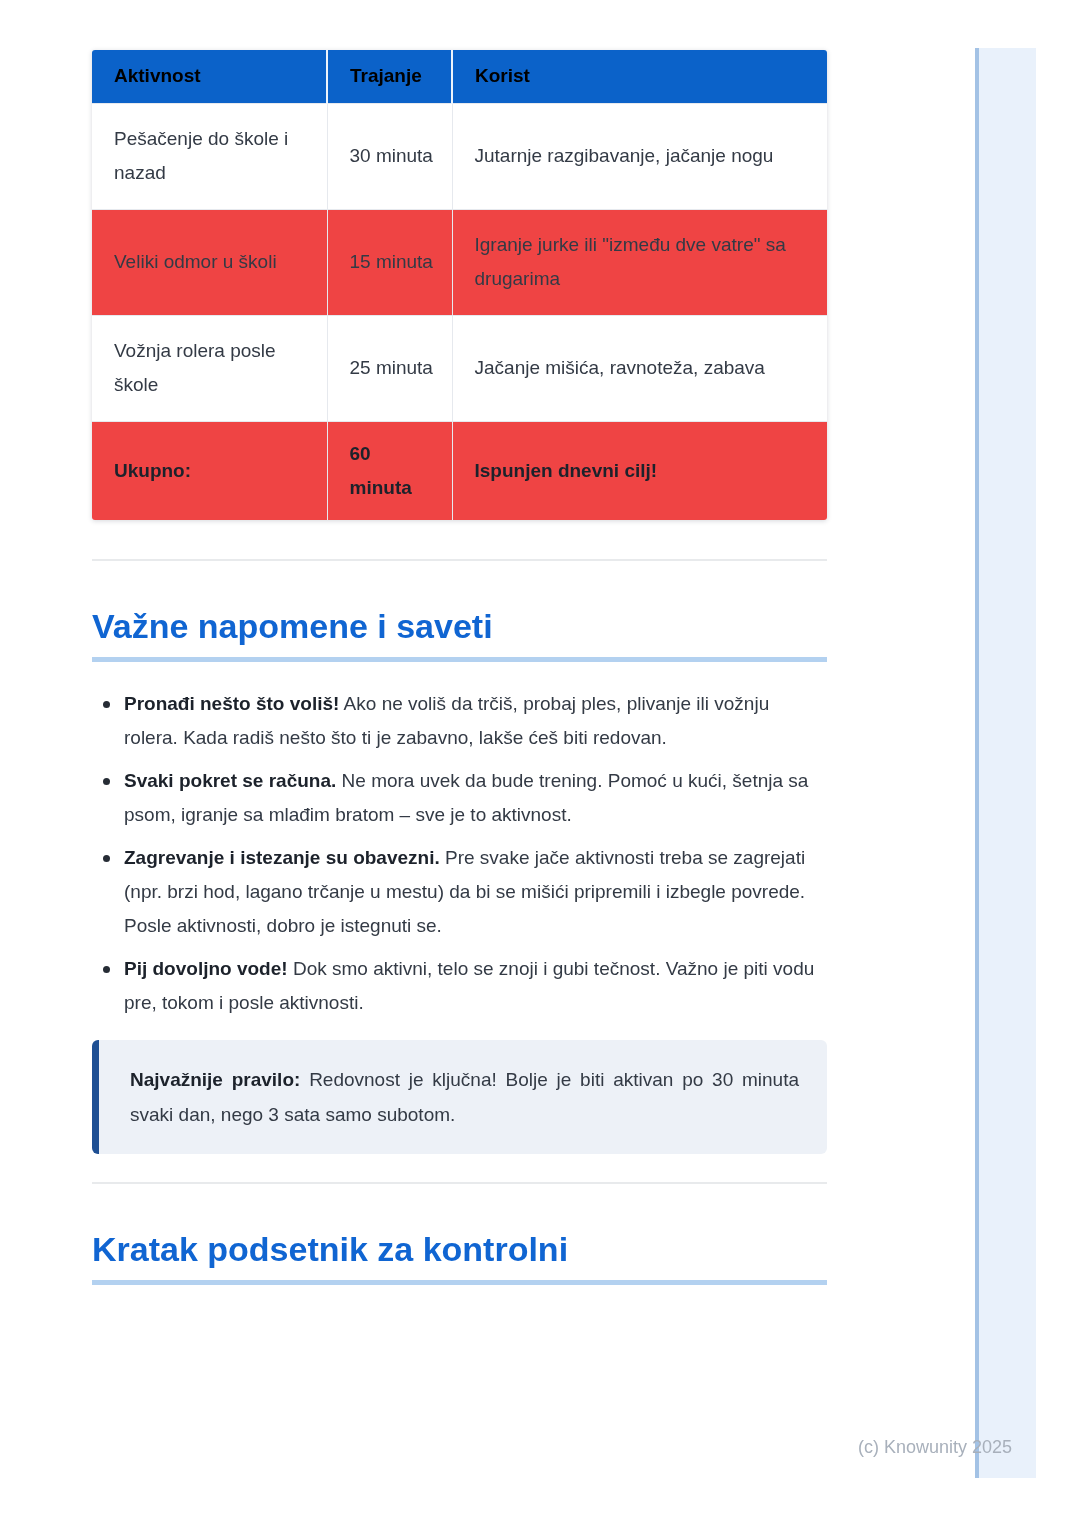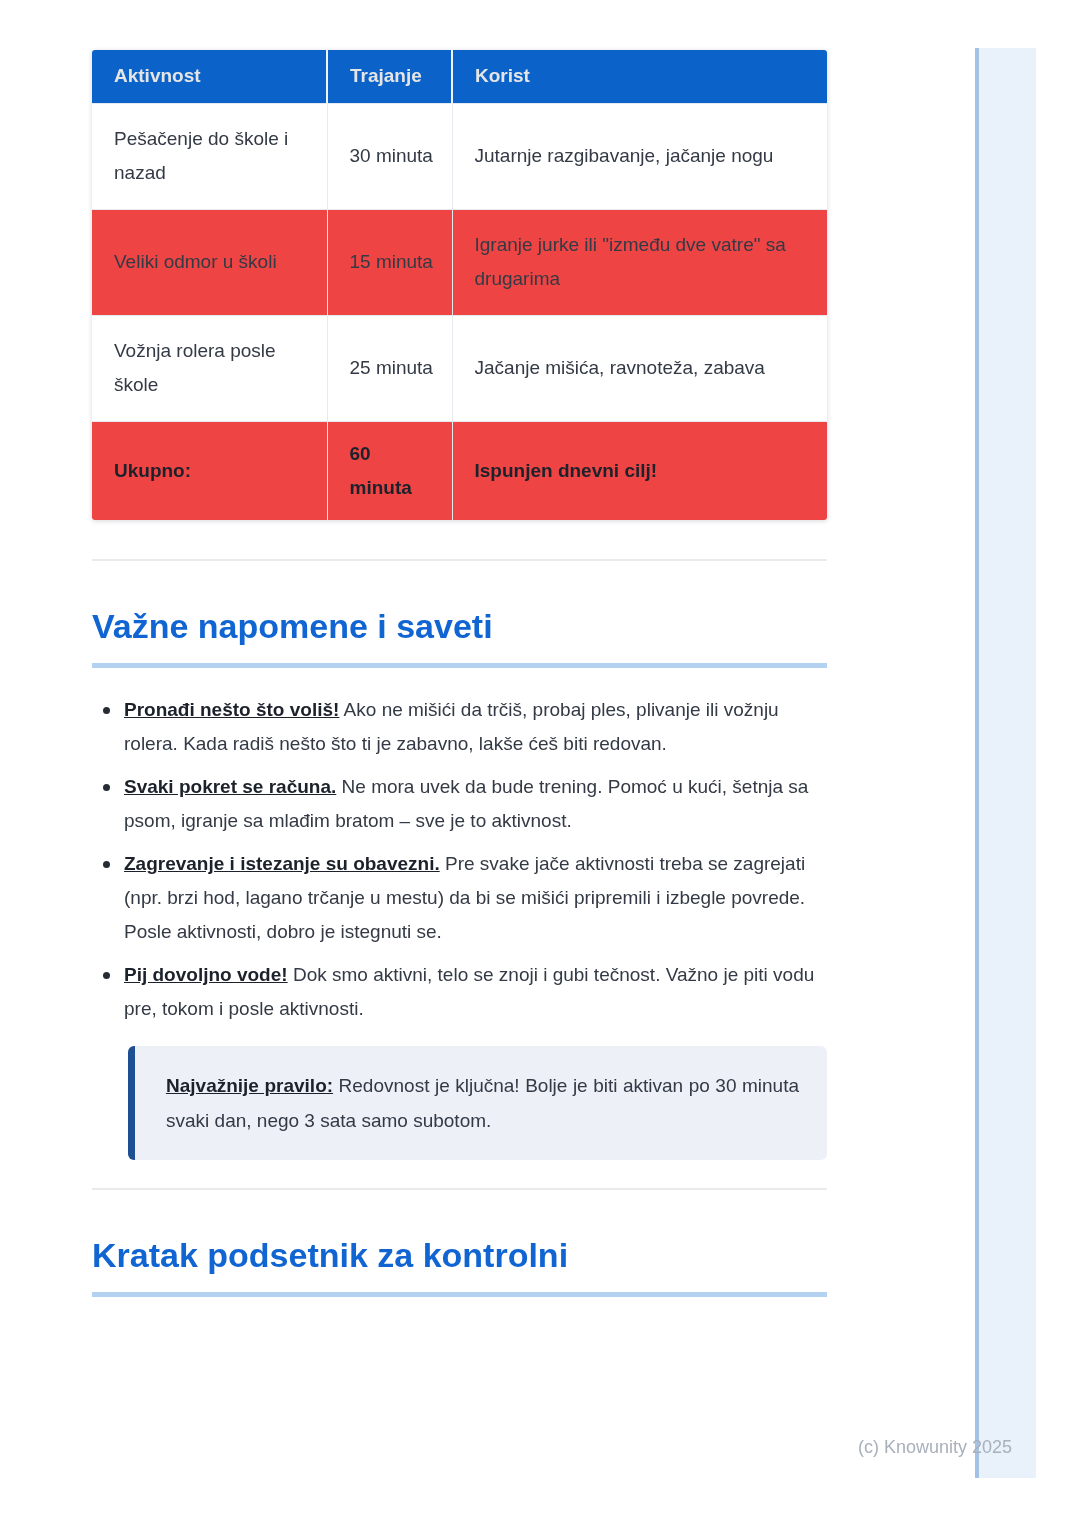--- a/index.html
+++ b/index.html
@@ -37,21 +37,21 @@
     box-shadow: 0 1px 5px rgba(25, 39, 62, 0.18);
   }
   table {
     width: 100%;
     border-collapse: collapse;
     table-layout: fixed;
     font-size: 19px;
   }
   thead th {
     background: #0b62c9;
-    color: #e5e5e5;
+    color: #000000;
     font-weight: 700;
     text-align: left;
     height: 53px;
     padding: 0 16px 0 22px;
     border-right: 2px solid #eef4fb;
   }
   thead th:last-child { border-right: none; }
   tbody td {
     height: 106px;
     padding: 8px 18px 8px 22px;
@@ -75,21 +75,21 @@
     background: #e8eaec;
     margin-top: 39px;
   }
   .divider.second { margin-top: 28px; }
   h1 {
     margin: 44px 0 0 0;
     font-size: 34px;
     line-height: 42px;
     font-weight: 700;
     color: #1065d2;
-    padding-bottom: 16px;
+    padding-bottom: 10px;
     border-bottom: 5px solid #b3d1f0;
   }
 
   
   ul.bullets {
     list-style: none;
     margin: 25px 0 0 0;
     padding: 0 0 0 32px;
     font-size: 19px;
     line-height: 34px;
@@ -99,21 +99,21 @@
     margin-bottom: 9px;
   }
   ul.bullets > li::before {
     content: "";
     position: absolute;
     left: -21px; top: 14px;
     width: 7px; height: 7px;
     border-radius: 50%;
     background: #262c35;
   }
-  ul.bullets strong, .callout strong { color: #1c222b; text-decoration: underline; }
+  ul.bullets strong, .callout strong { color: #1c222b; }
 
   ul.sub {
     list-style: none;
     margin: 2px 0 0 0;
     padding: 0 0 0 34px;
   }
   ul.sub > li { position: relative; }
   ul.sub > li::before {
     content: "";
     position: absolute;
@@ -124,21 +124,20 @@
     background: transparent;
   }
 
   
   .callout {
     margin-top: 20px;
     background: #edf1f7;
     border-left: 7px solid #1e4f93;
     border-radius: 6px;
     padding: 22px 28px 22px 31px;
-    margin-left: 36px;
   }
   .callout p {
     margin: 0;
     font-size: 19px;
     line-height: 35px;
     text-align: justify;
   }
 
   
   .watermark {
@@ -195,21 +194,21 @@
     </table>
   </div>
 
   <div class="divider"></div>
 
   <h1>Važne napomene i saveti</h1>
 
   <ul class="bullets">
     <li>
       <strong>Pronađi nešto što voliš!</strong>
-      <span>Ako ne mišići da trčiš, probaj ples, plivanje ili vožnju rolera. Kada radiš nešto što ti je zabavno, lakše ćeš biti redovan.</span>
+      <span>Ako ne voliš da trčiš, probaj ples, plivanje ili vožnju rolera. Kada radiš nešto što ti je zabavno, lakše ćeš biti redovan.</span>
     </li>
     <li>
       <strong>Svaki pokret se računa.</strong>
       <span>Ne mora uvek da bude trening. Pomoć u kući, šetnja sa psom, igranje sa mlađim bratom – sve je to aktivnost.</span>
     </li>
     <li>
       <strong>Zagrevanje i istezanje su obavezni.</strong>
       <span>Pre svake jače aktivnosti treba se zagrejati (npr. brzi hod, lagano trčanje u mestu) da bi se mišići pripremili i izbegle povrede. Posle aktivnosti, dobro je istegnuti se.</span>
     </li>
     <li>

